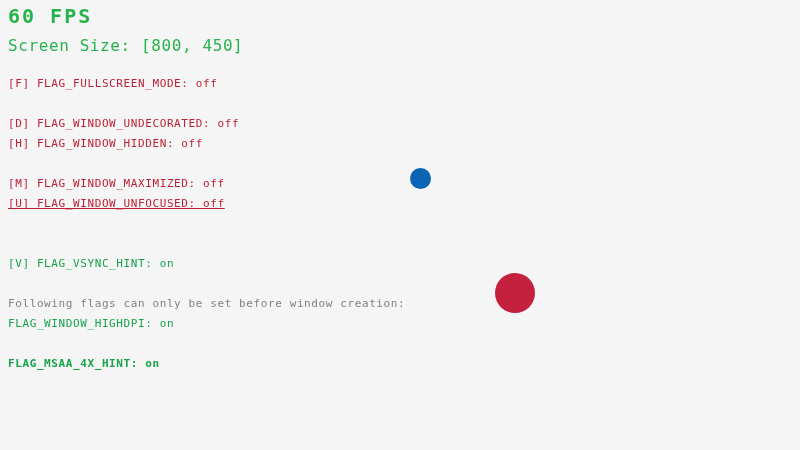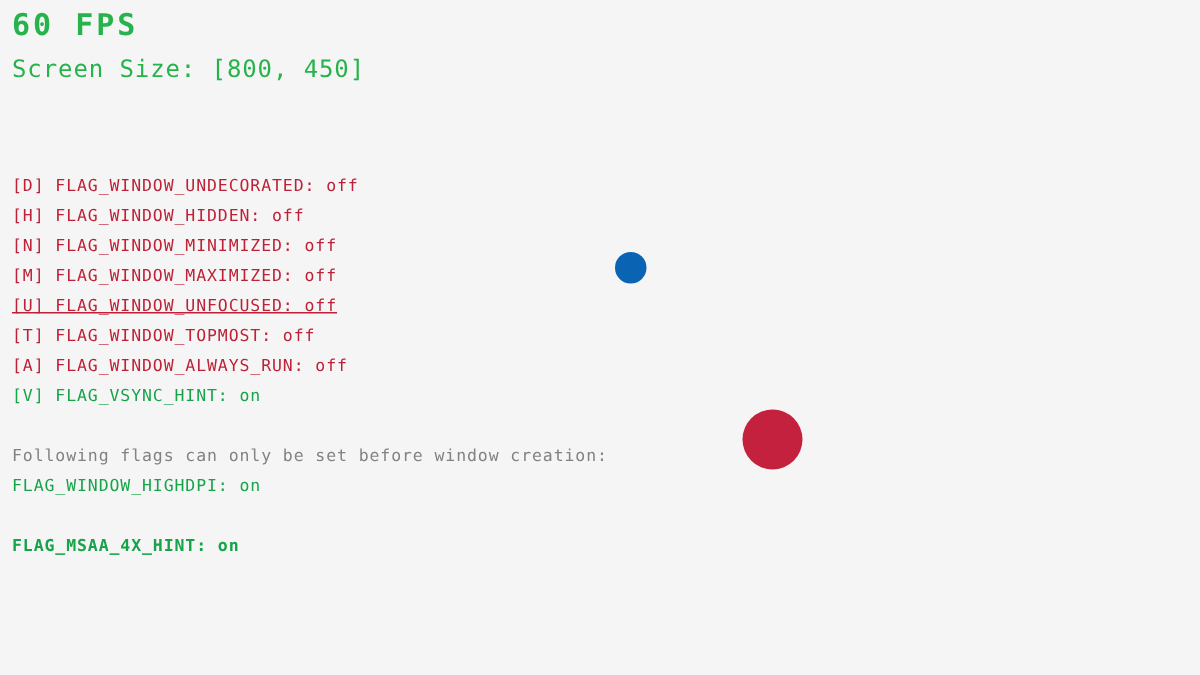--- a/index.html
+++ b/index.html
@@ -96,35 +96,33 @@
 </head>
 <body>
 
 <div id="app">
 
   <div class="txt" id="fps-counter">60 FPS</div>
 
   <div class="txt" id="screen-size-label">Screen Size: [800, 450]</div>
 
 
+  <div class="flag-row flag-off" style="top:78px;">[F] FLAG_FULLSCREEN_MODE: off</div>
 
 
   <div class="flag-row flag-off" style="top:118px;">[D] FLAG_WINDOW_UNDECORATED: off</div>
 
   <div class="flag-row flag-off" style="top:138px;">[H] FLAG_WINDOW_HIDDEN: off</div>
 
-  <div class="flag-row flag-off" style="top:158px;">[N] FLAG_WINDOW_MINIMIZED: off</div>
 
   <div class="flag-row flag-off" style="top:178px;">[M] FLAG_WINDOW_MAXIMIZED: off</div>
 
   <div class="flag-row flag-off" style="top:198px;text-decoration:underline;">[U] FLAG_WINDOW_UNFOCUSED: off</div>
 
-  <div class="flag-row flag-off" style="top:218px;">[T] FLAG_WINDOW_TOPMOST: off</div>
 
-  <div class="flag-row flag-off" style="top:238px;">[A] FLAG_WINDOW_ALWAYS_RUN: off</div>
 
   <div class="flag-row flag-on" style="top:258px;">[V] FLAG_VSYNC_HINT: on</div>
 
   <div class="txt section-header" id="header-before">Following flags can only be set before window creation:</div>
 
   <div class="flag-row flag-on" style="top:318px;">FLAG_WINDOW_HIGHDPI: on</div>
 
 
   <div class="flag-row flag-on" style="top:358px;font-weight:bold;">FLAG_MSAA_4X_HINT: on</div>
 

